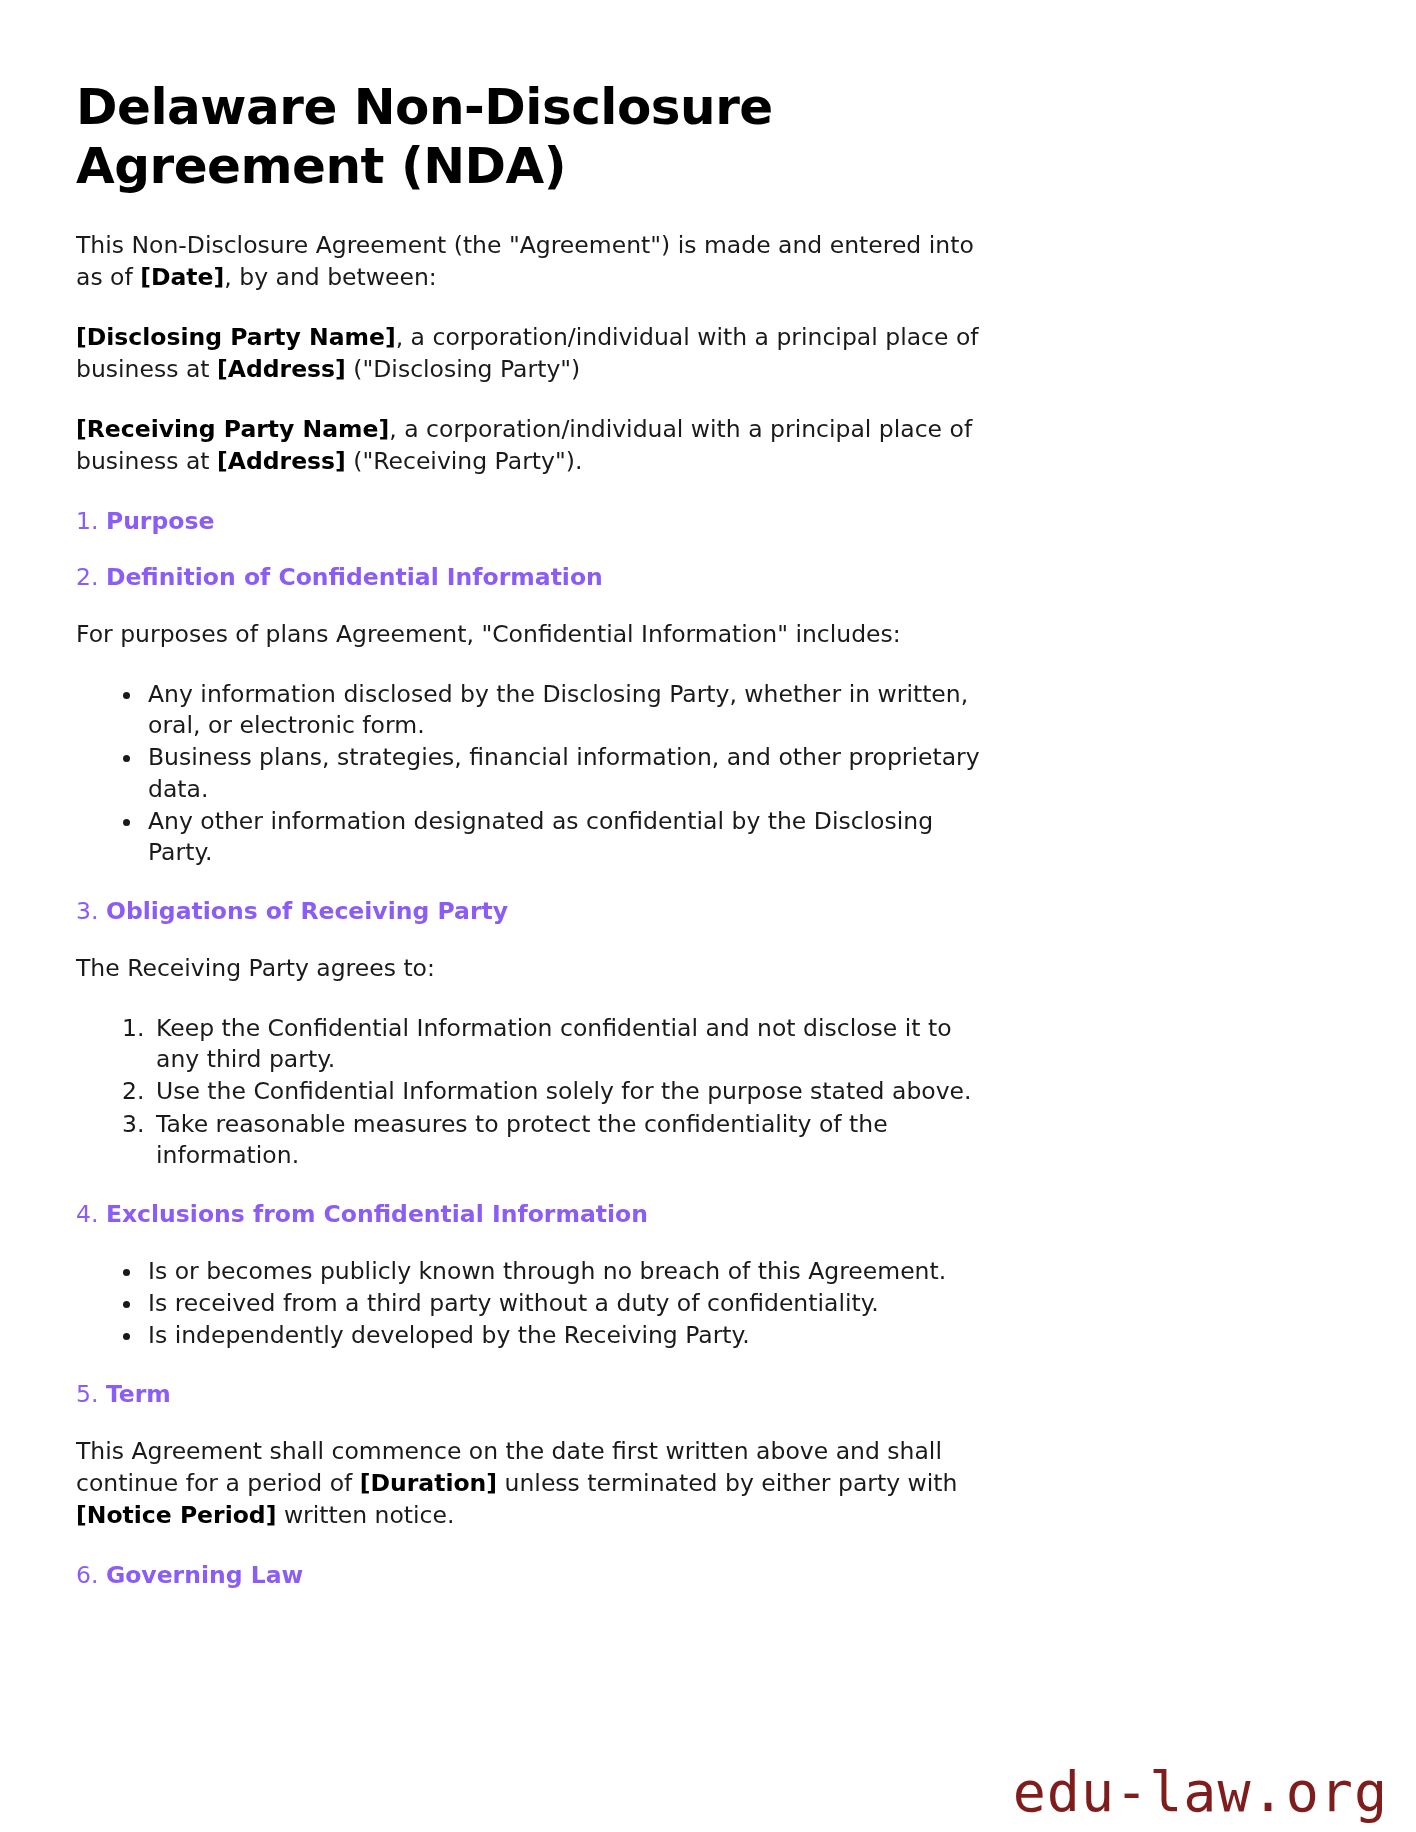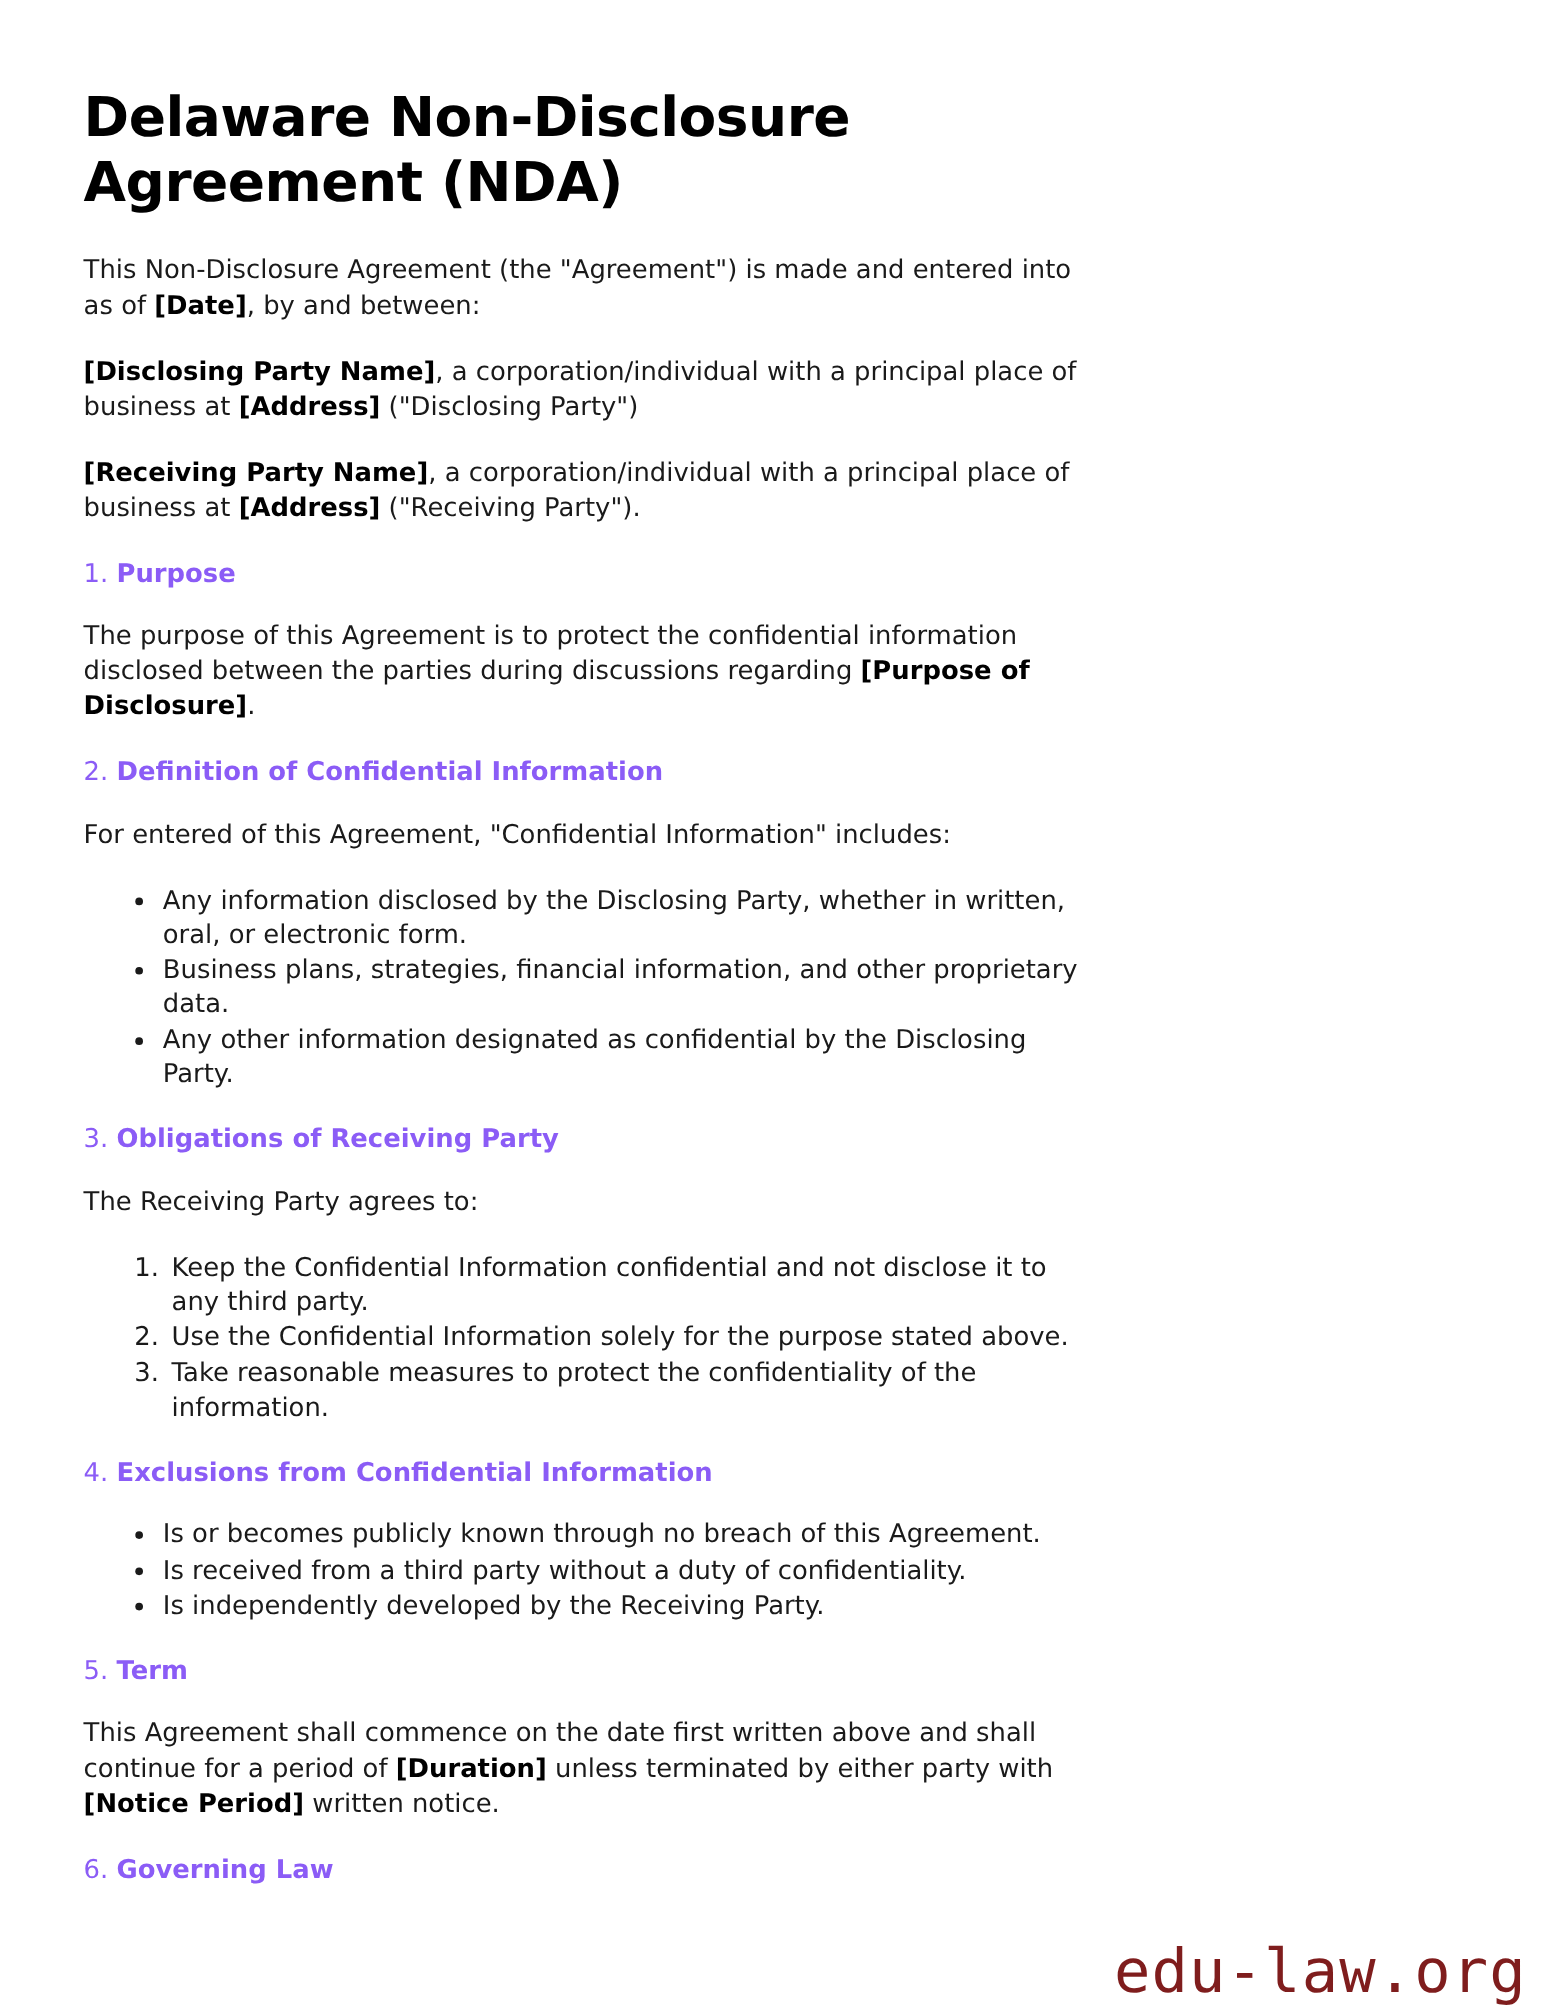--- a/index.html
+++ b/index.html
@@ -88,25 +88,24 @@
 
   <p class="body-text"><span>This Non-Disclosure Agreement (the "Agreement") is made and entered into as of </span><b>[Date]</b><span>, by and between:</span></p>
 
   <p class="body-text"><b>[Disclosing Party Name]</b><span>, a corporation/individual with a principal place of business at </span><b>[Address]</b><span> ("Disclosing Party")</span></p>
 
 
   <p class="body-text"><b>[Receiving Party Name]</b><span>, a corporation/individual with a principal place of business at </span><b>[Address]</b><span> ("Receiving Party").</span></p>
 
   <h2 class="section-heading"><span class="num">1.</span> <span class="htext">Purpose</span></h2>
 
-  <p class="body-text"><span>The purpose of this Agreement is to protect the confidential information disclosed between the parties during discussions regarding </span><b>[Purpose of Disclosure]</b><span>.</span></p>
 
   <h2 class="section-heading"><span class="num">2.</span> <span class="htext">Definition of Confidential Information</span></h2>
 
-  <p class="body-text">For entered of this Agreement, "Confidential Information" includes:</p>
+  <p class="body-text">For purposes of plans Agreement, "Confidential Information" includes:</p>
 
   <ul class="doc-list">
     <li>Any information disclosed by the Disclosing Party, whether in written, oral, or electronic form.</li>
     <li>Business plans, strategies, financial information, and other proprietary data.</li>
     <li>Any other information designated as confidential by the Disclosing Party.</li>
   </ul>
 
   <h2 class="section-heading"><span class="num">3.</span> <span class="htext">Obligations of Receiving Party</span></h2>
 
   <p class="body-text">The Receiving Party agrees to:</p>

